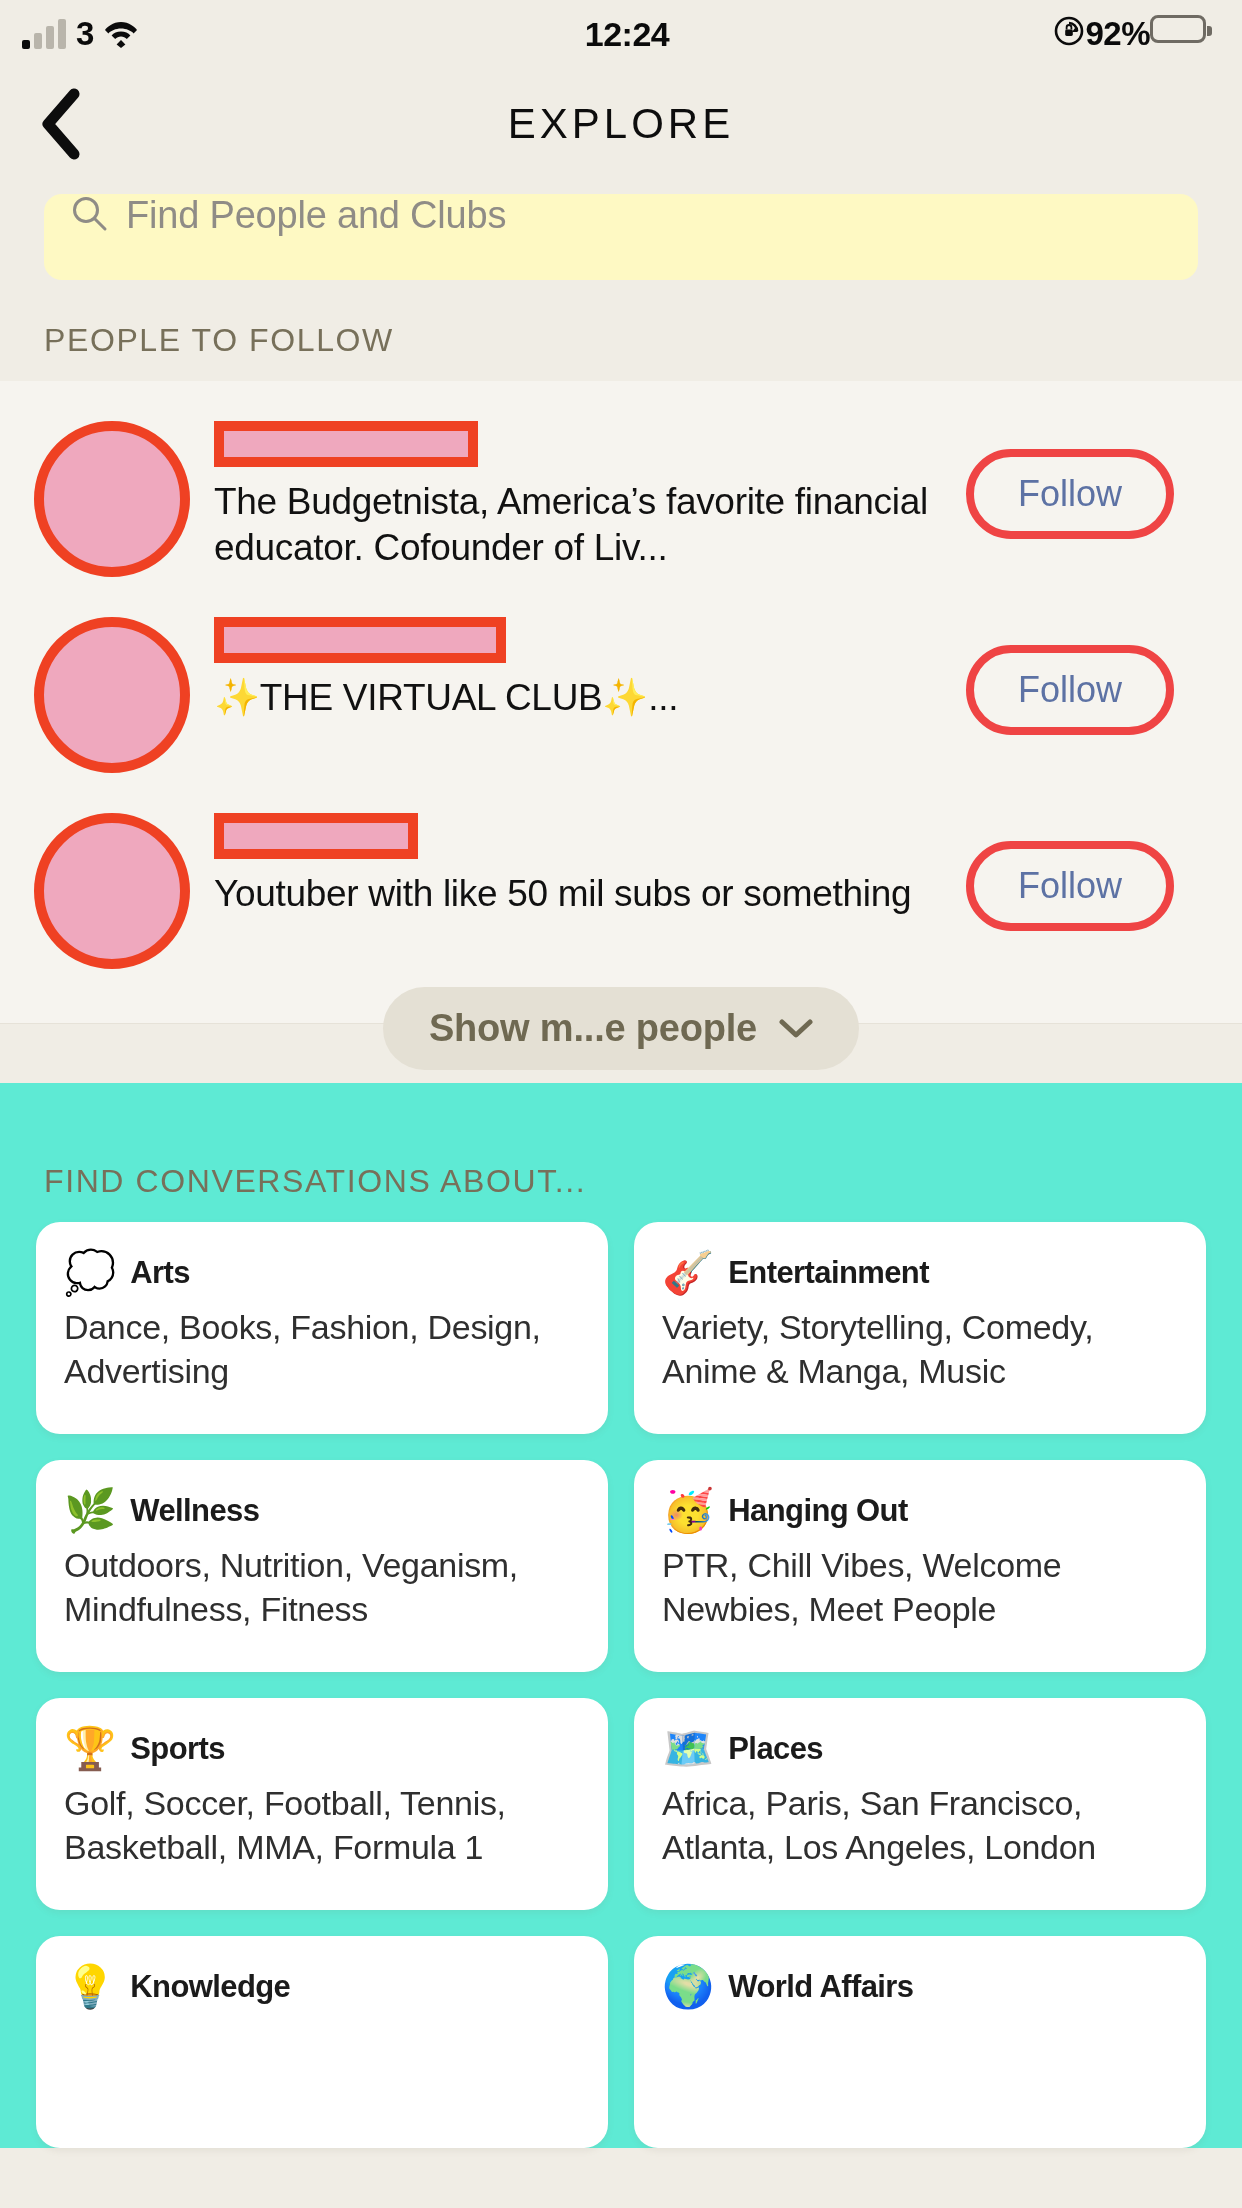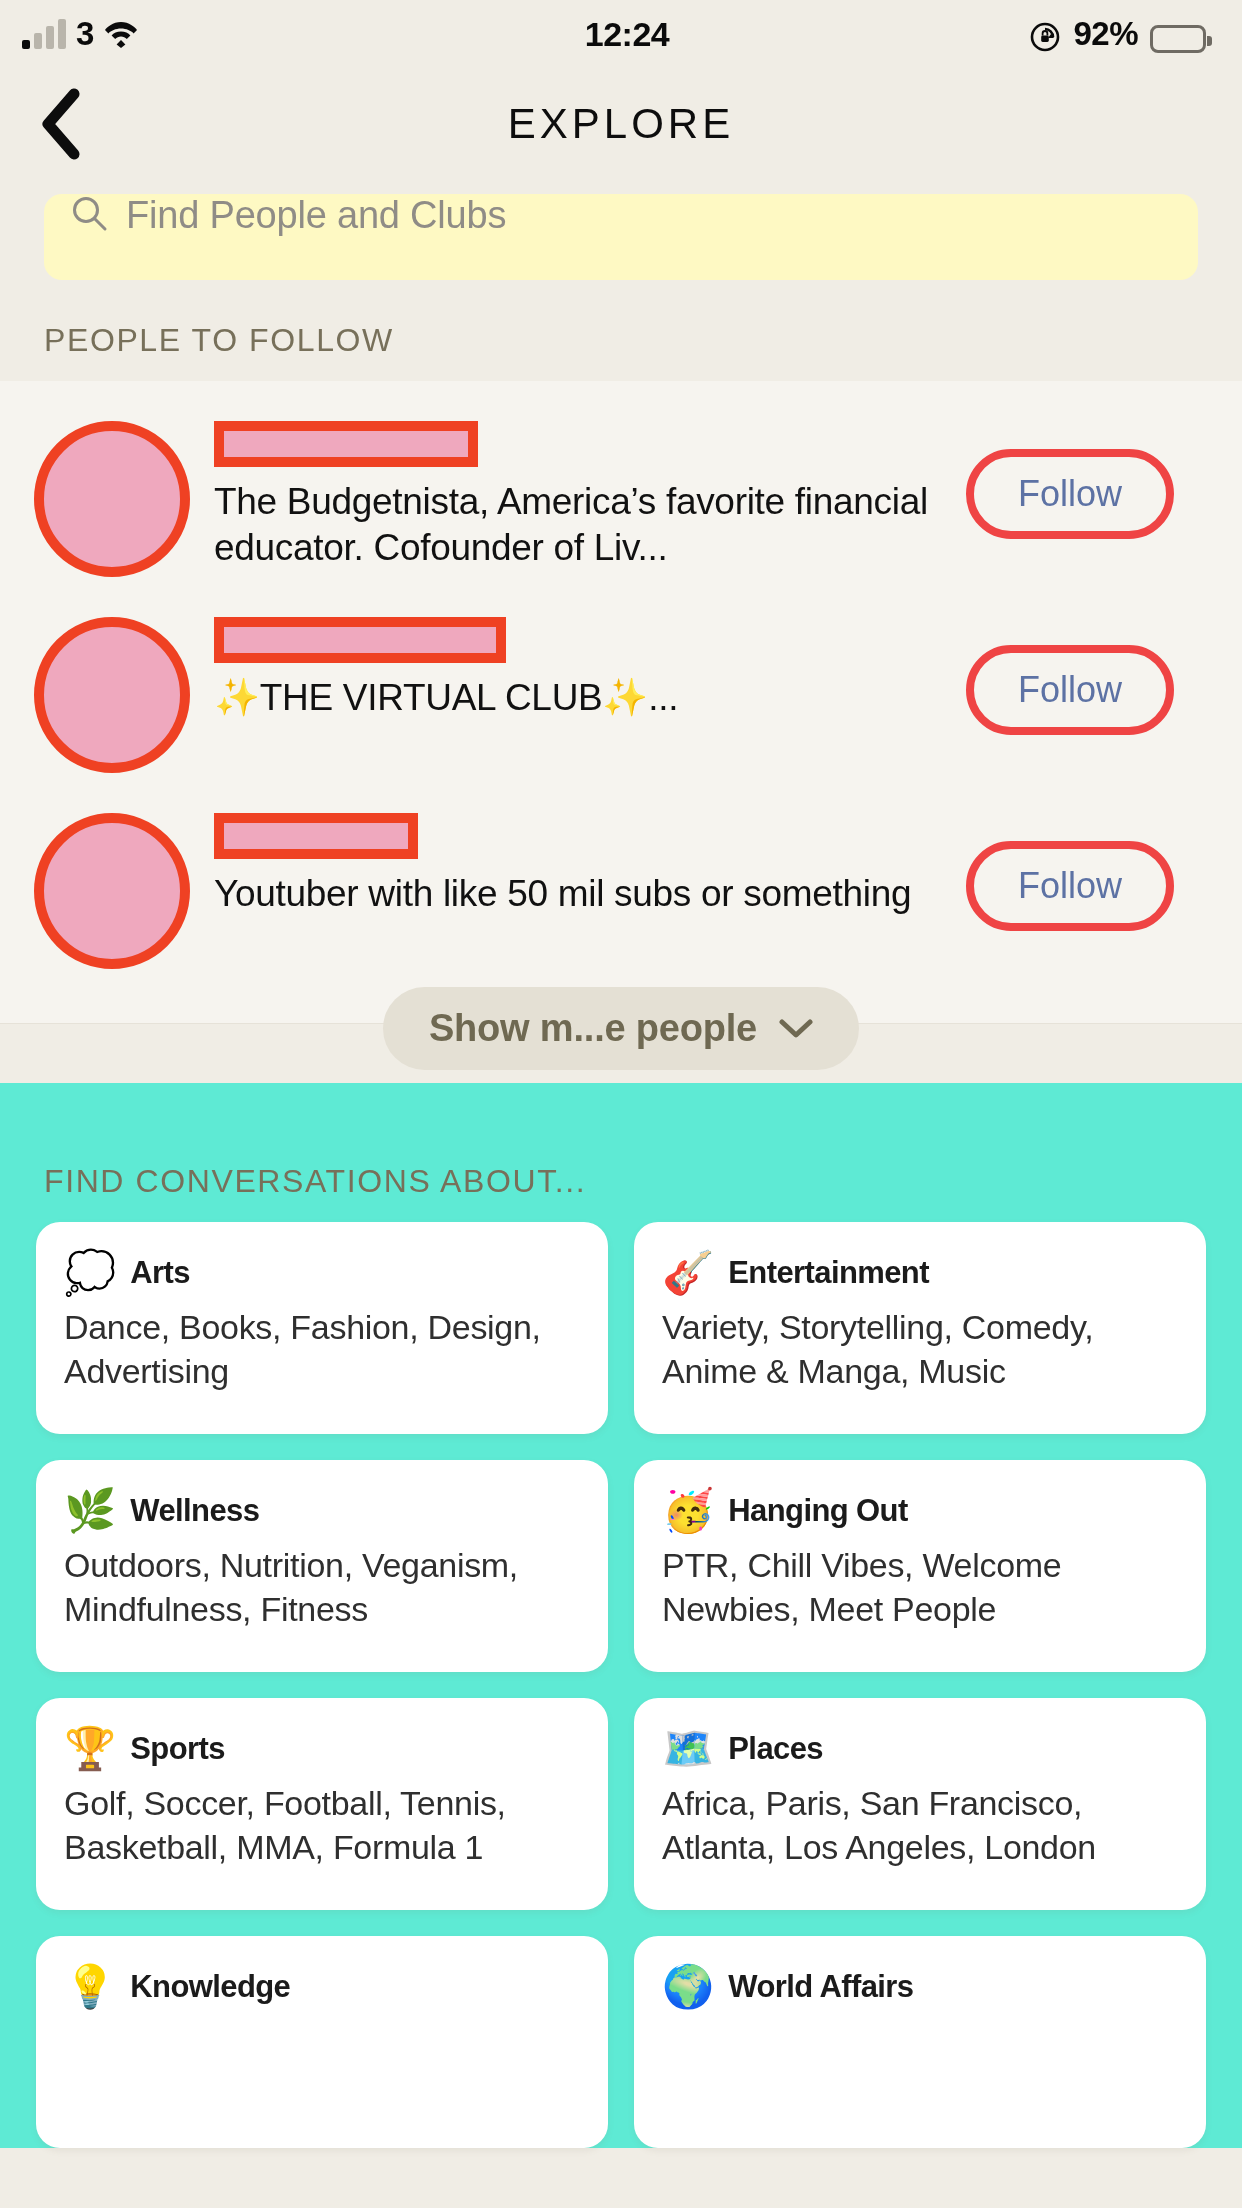--- a/index.html
+++ b/index.html
@@ -65,22 +65,22 @@
     left: 12px; right: 0;
     text-align: center;
     font-size: 34px;
     font-weight: 700;
     letter-spacing: -0.5px;
     pointer-events: none;
   }
   .status-right {
     margin-left: auto;
     display: flex;
-    align-items: flex-end;
-    gap: 12px;
+    align-items: flex-start;
+    gap: 0;
     position: relative;
     z-index: 2;
   }
   .lock-icon { width: 32px; height: 32px; display: block; }
   .battery-pct {
     font-size: 33px;
     font-weight: 700;
     letter-spacing: -0.5px;
   }
   .battery {

